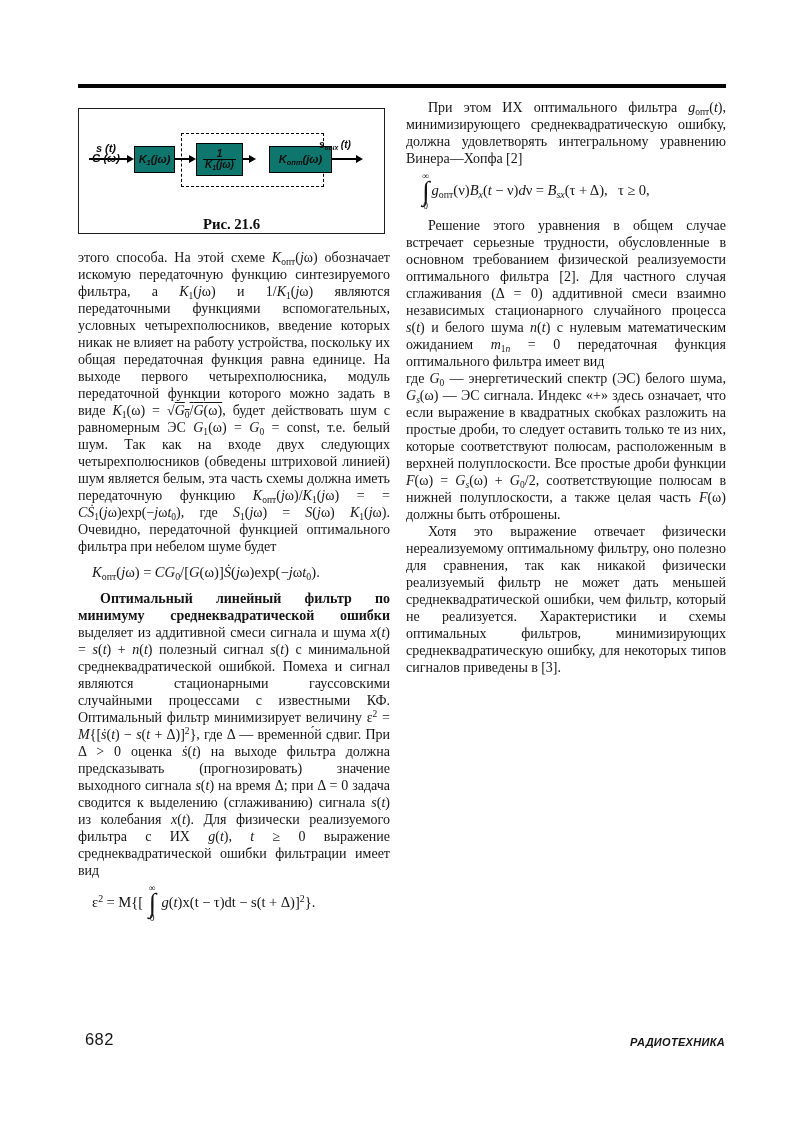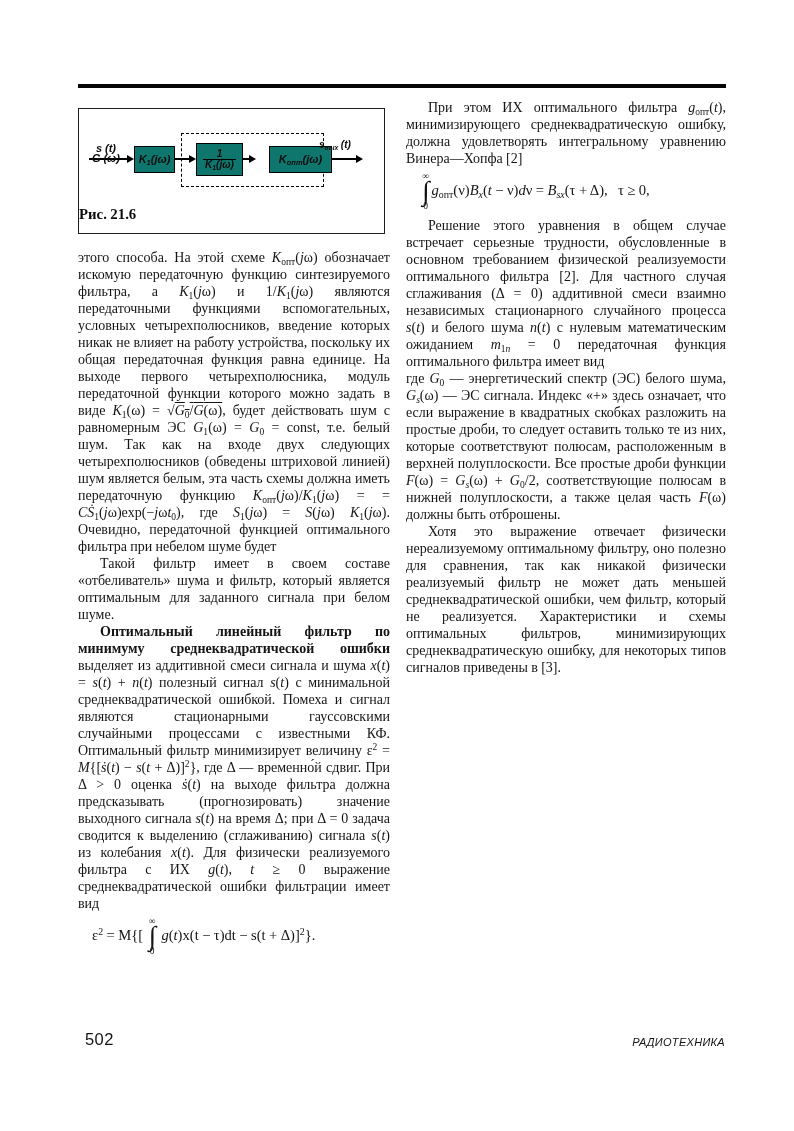--- a/index.html
+++ b/index.html
@@ -45,28 +45,28 @@
   .blk1{left:55px;top:37px;width:39px;height:25px}
   .blk2{left:117px;top:34px;width:45px;height:31px}
   .blk3{left:190px;top:37px;width:61px;height:25px}
   .dbox{position:absolute;left:102px;top:24px;width:141px;height:52px;border:1.5px dashed #000}
   .frac{display:flex;flex-direction:column;align-items:center;line-height:1.05;font-size:10px}
   .frac .den{border-top:1.2px solid #000;padding:0 2px}
   .lbl{position:absolute;white-space:nowrap}
   .in-top{left:17px;top:31px}
   .in-bot{left:13px;top:41px}
   .out{left:240px;top:27px;font-size:10px}
-  .fig-caption{position:absolute;left:0;right:0;top:97px;font-weight:700;
+  .fig-caption{position:absolute;left:0;right:0;top:107px;text-align:center;font-weight:700;
         font-size:14.8px;font-family:"Liberation Serif",serif;color:#0c0c0c}
 
   
   .page-num{position:absolute;left:85px;top:1030px;font-family:"Liberation Sans",sans-serif;
         font-size:16.5px;font-weight:500;letter-spacing:.4px;color:#141414}
   .running{position:absolute;right:69px;top:1036px;font-family:"Liberation Sans",sans-serif;
-        font-size:11px;font-style:italic;font-weight:400;letter-spacing:.3px;color:#141414}
+        font-size:11px;font-style:italic;font-weight:700;letter-spacing:.3px;color:#141414}
 </style>
 </head>
 <body>
 
 <div class="page">
 
   <div class="header-rule"></div>
 
   <div class="col col-left">
 
@@ -94,36 +94,36 @@
           <span><i>K</i><sub>опт</sub>(<i>j</i>ω)</span>
         </div>
         <div class="lbl in-top"><i>s</i> (<i>t</i>)</div>
         <div class="lbl in-bot"><i>G</i> (ω)</div>
         <div class="lbl out"><i>s</i><sub>вых</sub> (<i>t</i>)</div>
       </div>
       <div class="fig-caption">Рис. 21.6</div>
     </div>
 
     <p>этого способа. На этой схеме <i>K</i><sub>опт</sub>(<i>j</i>ω) обозначает искомую передаточную функцию синтезируемого фильтра, а <i>K</i><sub>1</sub>(<i>j</i>ω) и 1/<i>K</i><sub>1</sub>(<i>j</i>ω) являются передаточными функциями вспомогательных, условных четырехполюсников, введение которых никак не влияет на работу устройства, поскольку их общая передаточная функция равна единице. На выходе первого четырехполюсника, модуль передаточной функции которого можно задать в виде <i>K</i><sub>1</sub>(ω) = √<span class="ov"><i>G</i><sub>0</sub>/<i>G</i>(ω)</span>, будет действовать шум с равномерным ЭС <i>G</i><sub>1</sub>(ω) = <i>G</i><sub>0</sub> = const, т.е. белый шум. Так как на входе двух следующих четырехполюсников (обведены штриховой линией) шум является белым, эта часть схемы должна иметь передаточную функцию <i>K</i><sub>опт</sub>(<i>j</i>ω)/<i>K</i><sub>1</sub>(<i>j</i>ω) = = <i>CṠ</i><sub>1</sub>(<i>j</i>ω)exp(−<i>j</i>ω<i>t</i><sub>0</sub>), где <i>S</i><sub>1</sub>(<i>j</i>ω) = <i>S</i>(<i>j</i>ω) <i>K</i><sub>1</sub>(<i>j</i>ω). Очевидно, передаточной функцией оптимального фильтра при небелом шуме будет</p>
-    <p class="ind">Такой фильтр имеет в своем составе «отбеливатель» шума и фильтр, который является оптимальным для заданного сигнала при белом шуме.</p>
+    <div class="formula"><i>K</i><sub>опт</sub>(<i>j</i>ω) = <i>CG</i><sub>0</sub>/[<i>G</i>(ω)]<i>Ṡ</i>(<i>j</i>ω)exp(−<i>j</i>ω<i>t</i><sub>0</sub>).</div>
     <p class="ind"><b>Оптимальный линейный фильтр по минимуму среднеквадратической ошибки</b> выделяет из аддитивной смеси сигнала и шума <i>x</i>(<i>t</i>) = <i>s</i>(<i>t</i>) + <i>n</i>(<i>t</i>) полезный сигнал <i>s</i>(<i>t</i>) с минимальной среднеквадратической ошибкой. Помеха и сигнал являются стационарными гауссовскими случайными процессами с известными КФ. Оптимальный фильтр минимизирует величину ε<sup>2</sup> = <i>M</i>{[<i>ṡ</i>(<i>t</i>) − <i>s</i>(<i>t</i> + Δ)]<sup>2</sup>}, где Δ — временно́й сдвиг. При Δ &gt; 0 оценка <i>ṡ</i>(<i>t</i>) на выходе фильтра должна предсказывать (прогнозировать) значение выходного сигнала <i>s</i>(<i>t</i>) на время Δ; при Δ = 0 задача сводится к выделению (сглаживанию) сигнала <i>s</i>(<i>t</i>) из колебания <i>x</i>(<i>t</i>). Для физически реализуемого фильтра с ИХ <i>g</i>(<i>t</i>), <i>t</i> ≥ 0 выражение среднеквадратической ошибки фильтрации имеет вид</p>
     <div class="formula formula-tall">ε<sup>2</sup> = M{[ <span class="int">
           <span class="itop">∞</span>
           <span class="isign">∫</span>
           <span class="ibot">0</span>
         </span> <i>g</i>(<i>t</i>)x(t − τ)dt − s(t + Δ)]<sup>2</sup>}.</div>
   </div>
 
   <div class="col col-right">
     <p class="ind">При этом ИХ оптимального фильтра <i>g</i><sub>опт</sub>(<i>t</i>), минимизирующего среднеквадратическую ошибку, должна удовлетворять интегральному уравнению Винера—Хопфа [2]</p>
     <div class="formula formula-tall"><span class="int">
           <span class="itop">∞</span>
           <span class="isign">∫</span>
           <span class="ibot">0</span>
         </span><i>g</i><sub>опт</sub>(ν)<i>B<sub>x</sub></i>(<i>t</i> − ν)<i>d</i>ν = <i>B<sub>sx</sub></i>(τ + Δ),&nbsp;&nbsp;&nbsp;τ ≥ 0,</div>
     <p class="ind">Решение этого уравнения в общем случае встречает серьезные трудности, обусловленные в основном требованием физической реализуемости оптимального фильтра [2]. Для частного случая сглаживания (Δ = 0) аддитивной смеси взаимно независимых стационарного случайного процесса <i>s</i>(<i>t</i>) и белого шума <i>n</i>(<i>t</i>) с нулевым математическим ожиданием <i>m</i><sub>1<i>n</i></sub> = 0 передаточная функция оптимального фильтра имеет вид</p>
     <p>где <i>G</i><sub>0</sub> — энергетический спектр (ЭС) белого шума, <i>G<sub>s</sub></i>(ω) — ЭС сигнала. Индекс «+» здесь означает, что если выражение в квадратных скобках разложить на простые дроби, то следует оставить только те из них, которые соответствуют полюсам, расположенным в верхней полуплоскости. Все простые дроби функции <i>F</i>(ω) = <i>G<sub>s</sub></i>(ω) + <i>G</i><sub>0</sub>/2, соответствующие полюсам в нижней полуплоскости, а также целая часть <i>F</i>(ω) должны быть отброшены.</p>
     <p class="ind">Хотя это выражение отвечает физически нереализуемому оптимальному фильтру, оно полезно для сравнения, так как никакой физически реализуемый фильтр не может дать меньшей среднеквадратической ошибки, чем фильтр, который не реализуется. Характеристики и схемы оптимальных фильтров, минимизирующих среднеквадратическую ошибку, для некоторых типов сигналов приведены в [3].</p>
   </div>
 
-  <div class="page-num">502</div>
+  <div class="page-num">682</div>
   <div class="running">РАДИОТЕХНИКА</div>
 </div>
 
 </body></html>

